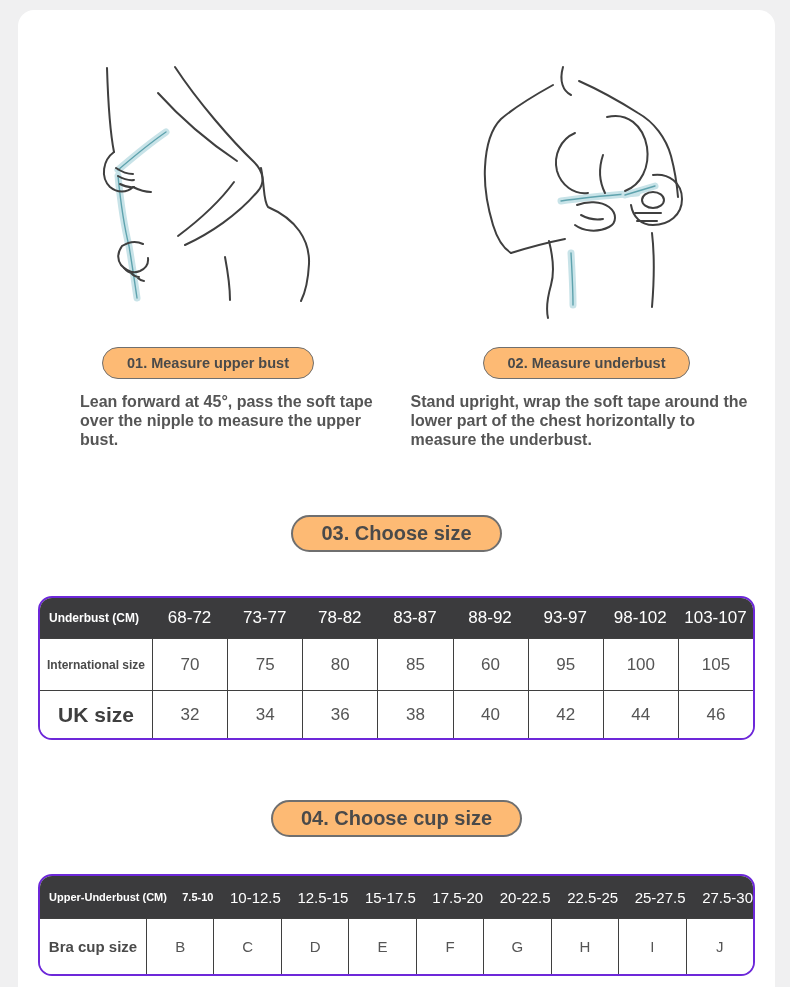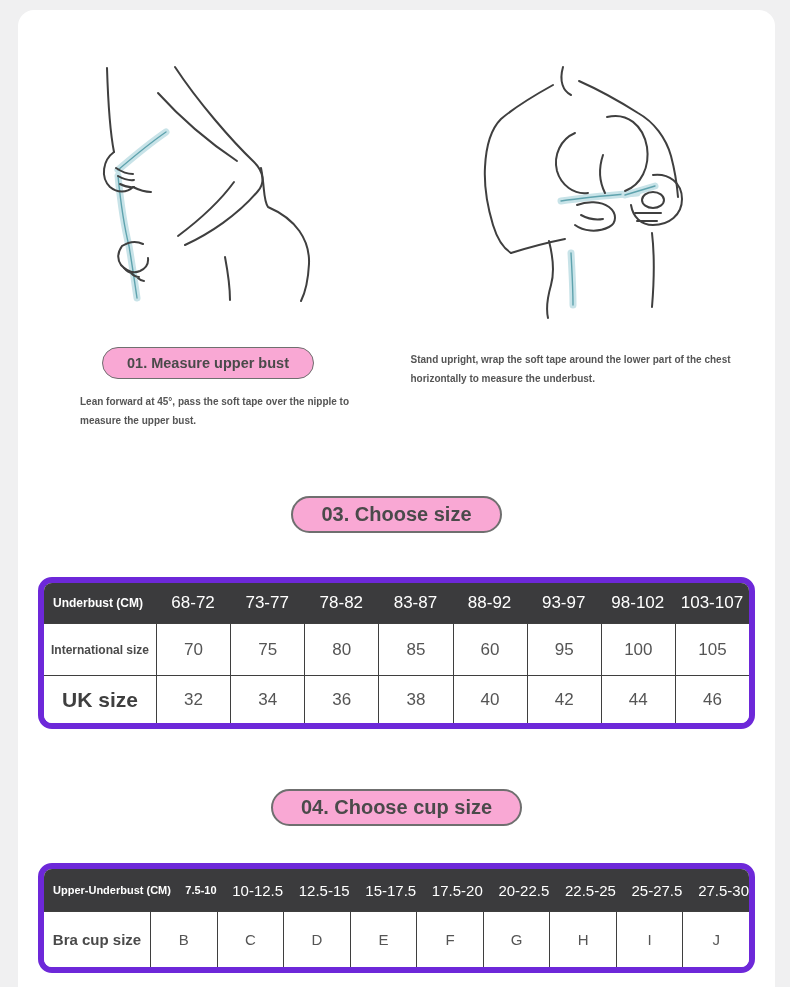--- a/index.html
+++ b/index.html
@@ -18,42 +18,42 @@
     border-radius: 16px 16px 0 0;
   }
   
   .steps-grid { display: grid; grid-template-columns: 380px 377px; }
   .step-col { display: flex; flex-direction: column; align-items: center; }
   .fig-box { height: 327px; width: 100%; display: flex; justify-content: center; align-items: flex-start; }
   .fig1 { margin-top: 30px; }
   .fig2 { margin-top: 45px; }
   .pill {
     display: inline-flex; align-items: center; justify-content: center;
-    background: #f9a8d4; border: 1.6px solid #6f6f6f; border-radius: 18px;
+    background: #fdba74; border: 1.6px solid #6f6f6f; border-radius: 18px;
     color: #4a4a4a; font-weight: bold; white-space: nowrap;
   }
   .step-pill { height: 32px; padding: 0 24px; font-size: 14.5px; margin-top: 10px; }
   .step-desc {
-    margin-top: 13px; font-size: 10px; font-weight: bold;
+    margin-top: 13px; font-size: 16px; font-weight: bold;
     color: #555555; line-height: 19px;
   }
   .desc-left  { width: 312px; text-align: left; align-self: flex-start; margin-left: 62px; }
   .desc-center{ width: 352px; }
   
   .section-pill {
     height: 37px; padding: 4px 28px; font-size: 20px;
     border-width: 2px; border-radius: 20px;
     display: flex; width: max-content;
   }
   .section-pill.s3 { margin: 66px auto 0 auto; }
   .section-pill.s4 { margin: 60px auto 0 auto; }
   
   .table-wrap {
     width: 717px; margin: 44px auto 0 auto;
-    border: 6px solid #6d28d9; border-radius: 14px;
+    border: 2px solid #6d28d9; border-radius: 14px;
     overflow: hidden; background: #ffffff;
   }
   .table-wrap.cup { margin-top: 37px; }
   table { width: 100%; border-collapse: separate; border-spacing: 0; table-layout: fixed; }
   th {
     background: #3b3b3d; color: #ffffff; font-weight: normal;
     font-size: 17px; text-align: center; vertical-align: middle;
   }
   .band-table th { height: 40px; }
   .cup-table  th { height: 42px; font-size: 15px; text-align: right; }
@@ -134,20 +134,23 @@
           <path class="ln" d="M146,100 C142,112 142,126 148,138"></path>
           <path class="ln" d="M196,120 C212,118 225,128 225,144 C225,160 212,170 196,170 C184,170 176,162 174,150"></path>
           <ellipse class="ln" cx="196" cy="145" rx="11" ry="8"></ellipse>
           <path class="ln" d="M178,158 h26 M180,166 h20"></path>
           <path class="ln" d="M120,150 C130,146 144,146 152,152 C160,158 160,168 152,172 C140,178 126,176 118,170"></path>
           <path class="ln" d="M124,160 q11,6 22,4"></path>
           <path class="ln" d="M92,186 C96,202 98,216 94,230 C90,244 89,254 91,263"></path>
           <path class="ln" d="M195,178 C198,204 197,228 195,252"></path>
         </svg>
       </div>
+      <div class="pill step-pill">
+        <span>02. Measure underbust</span>
+      </div>
       <p class="step-desc desc-center">Stand upright, wrap the soft tape around the lower part of the chest horizontally to measure the underbust.</p>
     </div>
   </div>
 
   <div class="pill section-pill s3">
     <span>03. Choose size</span>
   </div>
 
   <div class="table-wrap">
     <table class="band-table">

